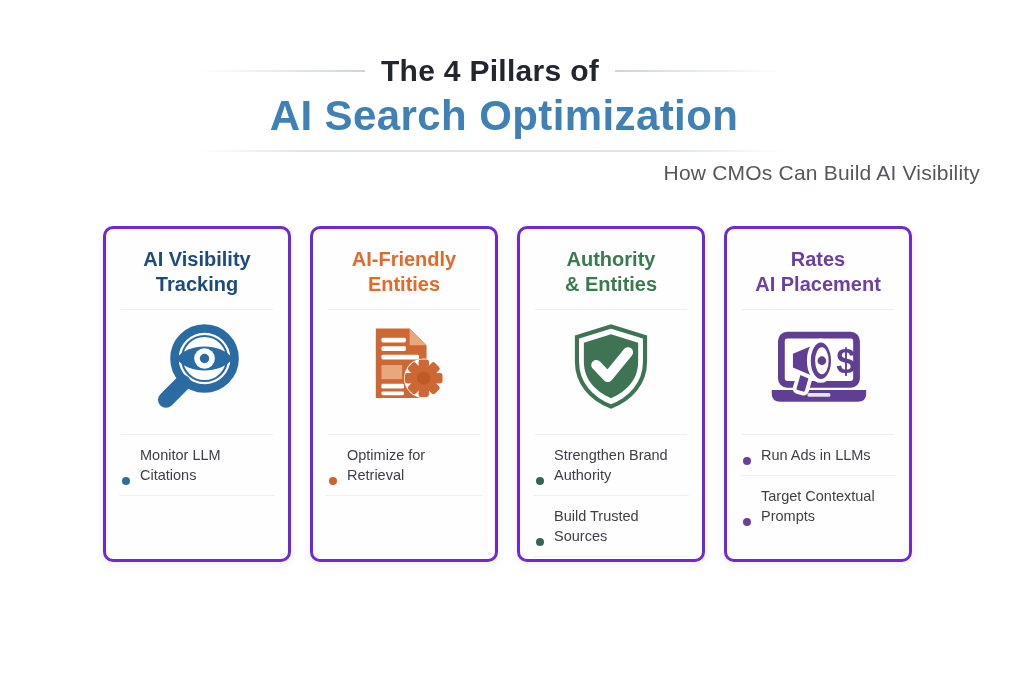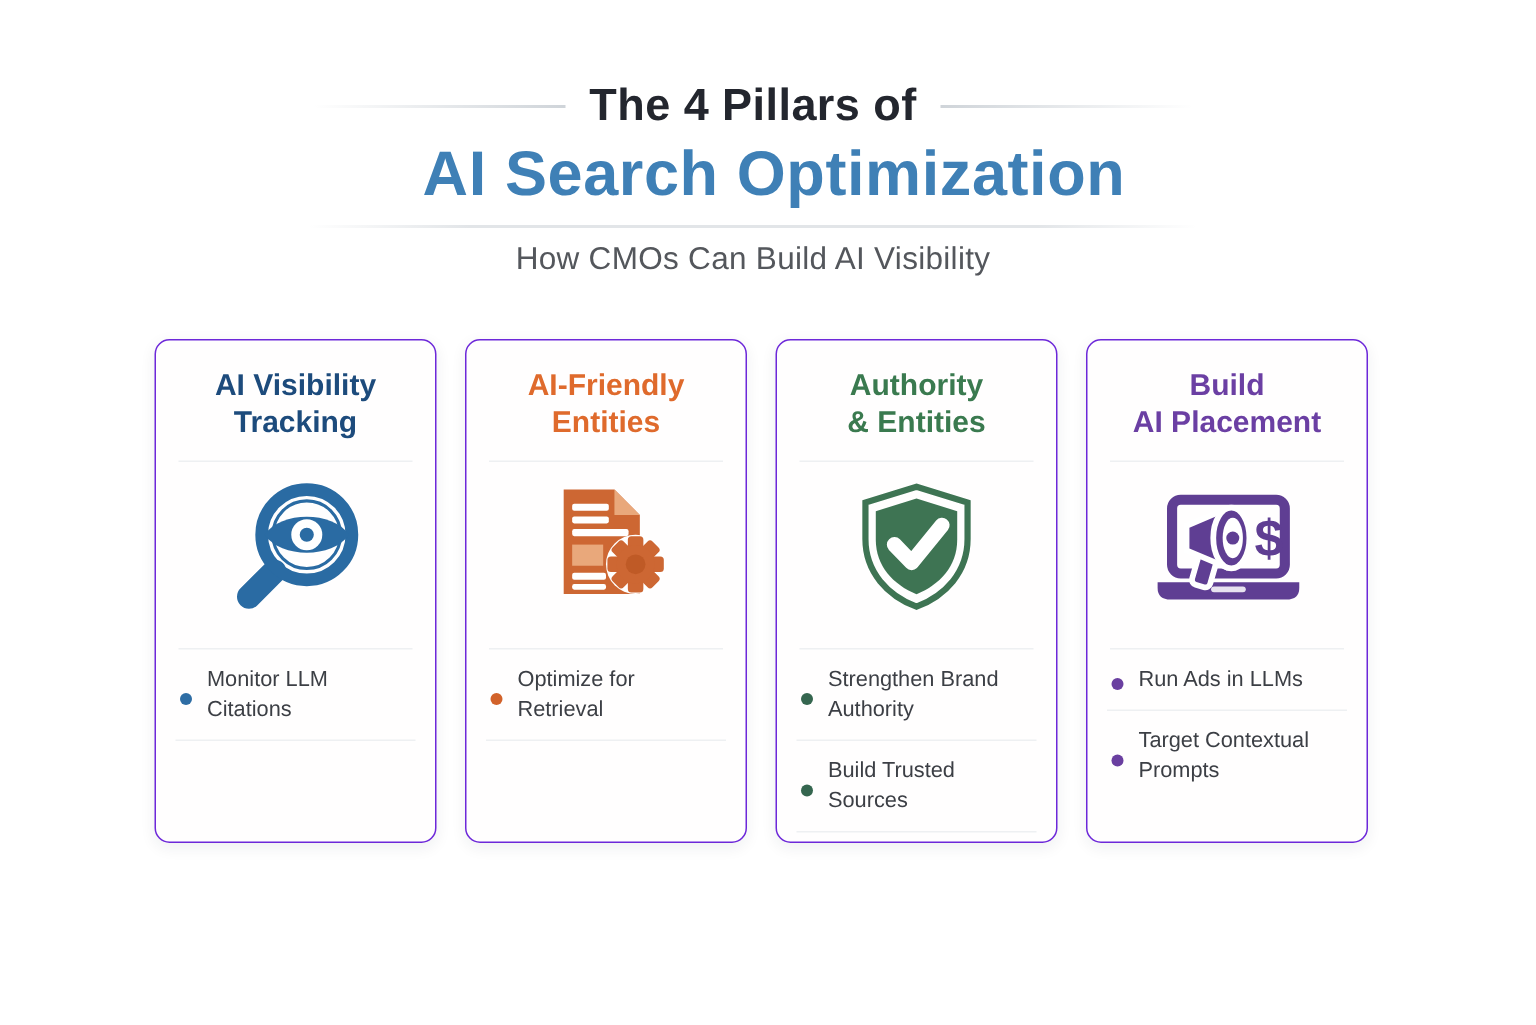--- a/index.html
+++ b/index.html
@@ -2,44 +2,44 @@
 <html><head>
 <meta charset="utf-8">
 <style>
   html,body{margin:0;padding:0;}
   body{
     width:1024px;height:683px;position:relative;overflow:hidden;
     background:#ffffff;
     font-family:"Liberation Sans", sans-serif;
   }
   
-  .header{position:absolute;top:54px;left:12px;width:980px;text-align:center;}
+  .header{position:absolute;top:54px;left:0;width:980px;text-align:center;}
   .kicker-row{display:flex;align-items:center;justify-content:center;gap:16px;}
   .kicker{font-size:30px;font-weight:bold;color:#23262e;letter-spacing:.3px;white-space:nowrap;}
   .kicker-line{height:2px;width:168px;flex:none;}
   .kicker-line.left{background:linear-gradient(to right,rgba(203,208,214,0),#cfd4d9);}
   .kicker-line.right{background:linear-gradient(to left,rgba(203,208,214,0),#cfd4d9);}
   .main-title{margin-top:4px;font-size:42px;font-weight:bold;color:#3f80b6;letter-spacing:.4px;padding-left:28px;}
   .header-divider{width:592px;height:2px;margin:10px auto 0;
     background:linear-gradient(to right,rgba(226,229,232,0),#e2e5e8 18%,#e2e5e8 82%,rgba(226,229,232,0));}
-  .subtitle{margin-top:9px;font-size:21px;color:#54575c;letter-spacing:.2px;}
+  .subtitle{margin-top:9px;font-size:21px;color:#54575c;letter-spacing:.2px;text-align:right;}
 
   
   .cards{position:absolute;left:103px;top:226px;display:flex;gap:19px;}
   .pillar-card{
     width:188px;height:336px;box-sizing:border-box;flex:none;
-    background:#fffefe;border:1px solid #6d28d9;border-radius:10px;
+    background:#fffefe;border:3px solid #6d28d9;border-radius:10px;
     box-shadow:0 3px 10px rgba(30,40,60,.07);
     padding:18px 13px 8px;display:flex;flex-direction:column;overflow:hidden;
   }
   .card-title{text-align:center;font-weight:bold;font-size:20px;line-height:1.26;color:var(--accent);}
   .card-div{height:1px;background:#eef0f2;margin:12px 2px 0;flex:none;}
   .icon-box{height:112px;display:flex;align-items:center;justify-content:center;flex:none;}
   .bullets{display:flex;flex-direction:column;}
-  .bullet{display:flex;align-items:center;padding:10px 0 10px 3px;
+  .bullet{display:flex;align-items:flex-end;padding:10px 0 10px 3px;
     font-size:14.5px;color:#3c3f45;line-height:1.38;}
   .bullet + .bullet{border-top:1px solid #eef0f2;}
   .dot{width:8px;height:8px;border-radius:50%;background:var(--dot);margin:5px 10px 0 0;flex:none;}
   svg{display:block;}
   .dollar{font-family:"Liberation Sans", sans-serif;font-weight:bold;}
 </style>
 </head>
 <body>
 
 <div class="header">
@@ -140,21 +140,21 @@
       <div class="bullet">
           <span class="dot"></span>
           <span>Build Trusted Sources</span>
         </div>
       <div class="bullet"></div>
     </div>
   </div>
 
   <div class="pillar-card" style="--accent: #6b3fa3; --icon: #5f3e93; --dot: #6a3fa0;">
     <div class="card-title">
-      <span>Build</span><br>
+      <span>Rates</span><br>
       <span>AI Placement</span>
     </div>
     <div class="card-div"></div>
     <div class="icon-box">
       <svg width="106" height="90" viewBox="0 0 110 92">
         <rect x="17" y="14" width="78" height="51" rx="6" fill="none" style="stroke:var(--icon)" stroke-width="7"></rect>
         <path d="M7 71 H105 V75 Q105 83 96 83 H16 Q7 83 7 75 Z" style="fill:var(--icon)"></path>
         <rect x="44" y="74" width="24" height="4" rx="2" fill="#ffffff" opacity="0.85"></rect>
         <g stroke="#ffffff" stroke-width="4">
           <rect x="33" y="50" width="13" height="24" rx="3.5" transform="rotate(16 39 62)" style="fill:var(--icon)"></rect>

